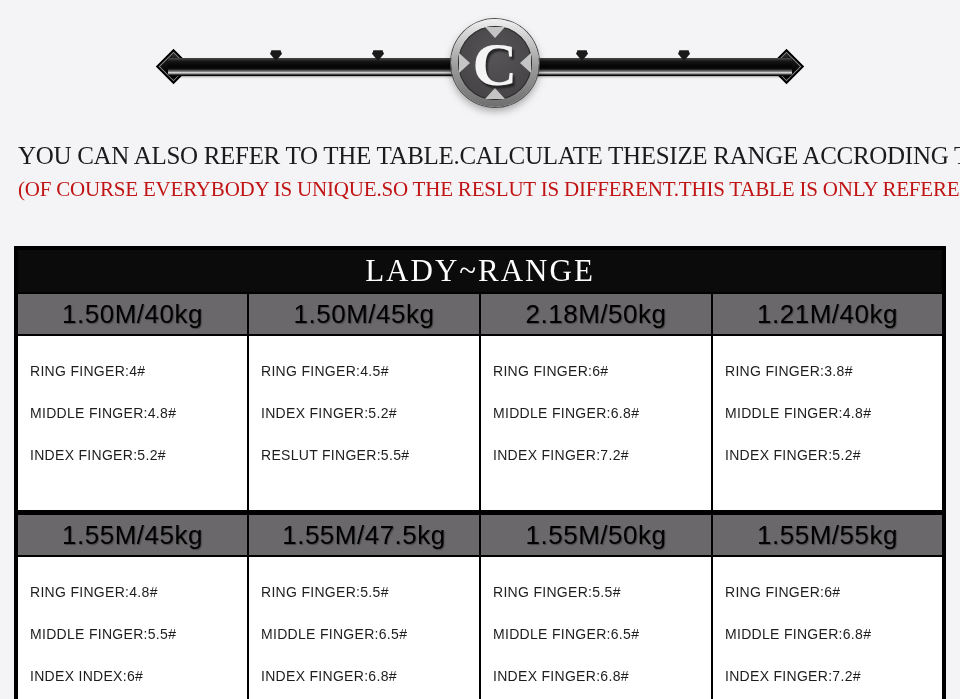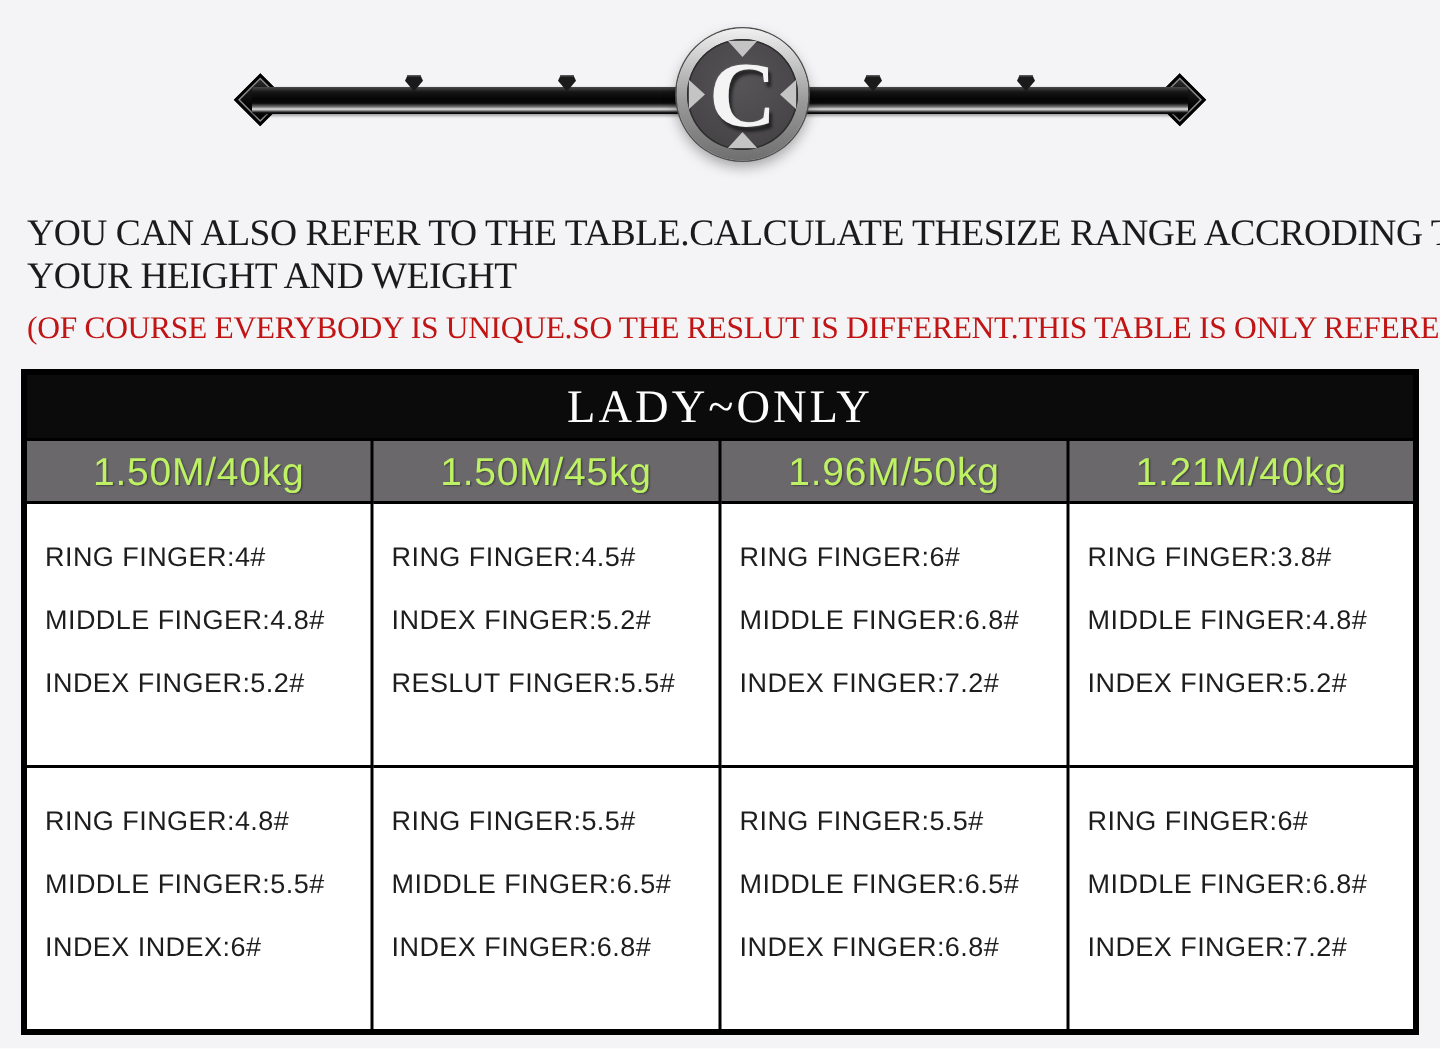--- a/index.html
+++ b/index.html
@@ -82,32 +82,32 @@
     table-layout:fixed;
   }
   .size-table td{border:2px solid #000;}
   .title-cell{
     height:40px;background:#0b0b0b;color:#fdfdfd;
     text-align:center;vertical-align:middle;
     font-family:"Liberation Serif",serif;
     font-size:31px;letter-spacing:2px;
   }
   .head-cell{
-    height:38px;background:#6a686b;color:#bef264;
+    height:38px;background:#6a686b;color:#000000;
     text-align:center;vertical-align:middle;
     font-size:26px;letter-spacing:0.5px;
     text-shadow:1px 1px 1px rgba(0,0,0,.35);
   }
   .head-row-2 td{border-top:5px solid #000;}
   .body-cell{
     height:160px;vertical-align:top;
     padding:14px 4px 0 12px;
   }
   .body-cell p{
-    margin:0;font-size:18px;line-height:42px;
+    margin:0;font-size:14px;line-height:42px;
     color:#1d1d1d;letter-spacing:0.3px;white-space:nowrap;
   }
 </style>
 </head>
 <body>
 
 <div class="page">
 
   <div class="banner">
     <div class="tip tip-left"></div>
@@ -123,33 +123,32 @@
         <div class="notch notch-bottom"></div>
         <div class="notch notch-left"></div>
         <div class="notch notch-right"></div>
         <span class="emblem-letter">C</span>
       </div>
     </div>
   </div>
 
   <div class="intro">
     <div class="heading-line">YOU CAN ALSO REFER TO THE TABLE.CALCULATE THESIZE RANGE ACCRODING TO</div>
-    <div class="heading-line">YOUR HEIGHT AND WEIGHT</div>
     <div class="note">(OF COURSE EVERYBODY IS UNIQUE.SO THE RESLUT IS DIFFERENT.THIS TABLE IS ONLY REFERENCE)</div>
   </div>
 
   <table class="size-table">
     <tbody>
       <tr>
-        <td class="title-cell" colspan="4">LADY~ONLY</td>
+        <td class="title-cell" colspan="4">LADY~RANGE</td>
       </tr>
       <tr class="head-row">
         <td class="head-cell">1.50M/40kg</td>
         <td class="head-cell">1.50M/45kg</td>
-        <td class="head-cell">1.96M/50kg</td>
+        <td class="head-cell">2.18M/50kg</td>
         <td class="head-cell">1.21M/40kg</td>
       </tr>
       <tr class="body-row">
         <td class="body-cell">
           <p>RING FINGER:4#</p>
           <p>MIDDLE FINGER:4.8#</p>
           <p>INDEX FINGER:5.2#</p>
         </td>
         <td class="body-cell">
           <p>RING FINGER:4.5#</p>
@@ -160,20 +159,26 @@
           <p>RING FINGER:6#</p>
           <p>MIDDLE FINGER:6.8#</p>
           <p>INDEX FINGER:7.2#</p>
         </td>
         <td class="body-cell">
           <p>RING FINGER:3.8#</p>
           <p>MIDDLE FINGER:4.8#</p>
           <p>INDEX FINGER:5.2#</p>
         </td>
       </tr>
+      <tr class="head-row head-row-2">
+        <td class="head-cell">1.55M/45kg</td>
+        <td class="head-cell">1.55M/47.5kg</td>
+        <td class="head-cell">1.55M/50kg</td>
+        <td class="head-cell">1.55M/55kg</td>
+      </tr>
       <tr class="body-row">
         <td class="body-cell">
           <p>RING FINGER:4.8#</p>
           <p>MIDDLE FINGER:5.5#</p>
           <p>INDEX INDEX:6#</p>
         </td>
         <td class="body-cell">
           <p>RING FINGER:5.5#</p>
           <p>MIDDLE FINGER:6.5#</p>
           <p>INDEX FINGER:6.8#</p>

